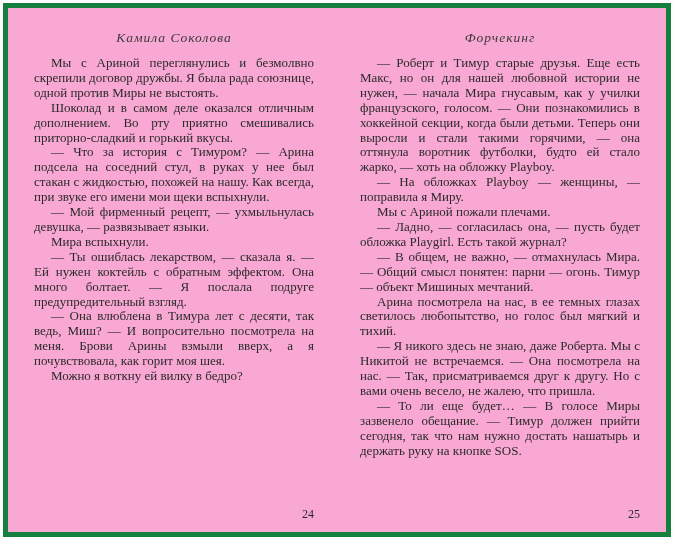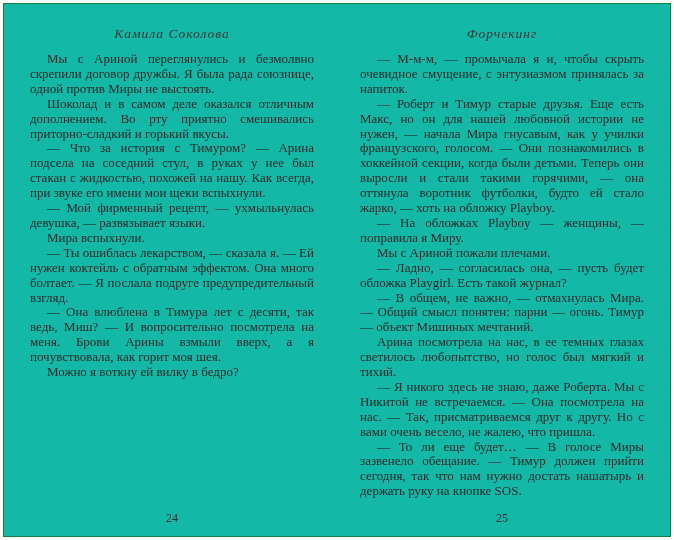--- a/index.html
+++ b/index.html
@@ -8,22 +8,22 @@
     height: 540px;
     background: #fdfdfd;
     font-family: "Liberation Serif", serif;
     color: #2a2a2a;
     position: relative;
     overflow: hidden;
   }
   .viewer {
     position: absolute;
     top: 3px; left: 3px; right: 3px; bottom: 3px;
-    border: 1px solid #15803d;
-    background: #14b8a6;
+    border: 5px solid #15803d;
+    background: #f9a8d4;
     box-sizing: border-box;
     display: flex;
   }
   .spread {
     flex: 1;
     display: flex;
     padding: 10px 26px 8px 26px;
     gap: 46px;
     box-sizing: border-box;
     min-height: 0;
@@ -51,21 +51,21 @@
     text-align: justify;
     overflow: hidden;
     min-height: 0;
   }
   .page-body p {
     margin: 0;
     text-indent: 17px;
   }
   .page-number {
     flex: 0 0 auto;
-    text-align: center;
+    text-align: right;
     font-size: 12px;
     color: #2a2a2a;
     padding: 5px 0 2px 0;
   }
 </style>
 </head>
 <body>
 
 <div class="viewer">
   <div class="spread">
@@ -81,21 +81,20 @@
         <p>— Ты ошиблась лекарством, — сказала я. — Ей нужен коктейль с обратным эффектом. Она много болтает. — Я послала подруге предупредительный взгляд.</p>
         <p>— Она влюблена в Тимура лет с десяти, так ведь, Миш? — И вопросительно посмотрела на меня. Брови Арины взмыли вверх, а я почувствовала, как горит моя шея.</p>
         <p>Можно я воткну ей вилку в бедро?</p>
       </div>
       <footer class="page-number">24</footer>
     </section>
 
     <section class="page">
       <header class="running-head">Форчекинг</header>
       <div class="page-body">
-        <p>— М-м-м, — промычала я и, чтобы скрыть очевидное смущение, с энтузиазмом принялась за напиток.</p>
         <p>— Роберт и Тимур старые друзья. Еще есть Макс, но он для нашей любовной истории не нужен, — начала Мира гнусавым, как у училки французского, голосом. — Они познакомились в хоккейной секции, когда были детьми. Теперь они выросли и стали такими горячими, — она оттянула воротник футболки, будто ей стало жарко, — хоть на обложку Playboy.</p>
         <p>— На обложках Playboy — женщины, — поправила я Миру.</p>
         <p>Мы с Ариной пожали плечами.</p>
         <p>— Ладно, — согласилась она, — пусть будет обложка Playgirl. Есть такой журнал?</p>
         <p>— В общем, не важно, — отмахнулась Мира. — Общий смысл понятен: парни — огонь. Тимур — объект Мишиных мечтаний.</p>
         <p>Арина посмотрела на нас, в ее темных глазах светилось любопытство, но голос был мягкий и тихий.</p>
         <p>— Я никого здесь не знаю, даже Роберта. Мы с Никитой не встречаемся. — Она посмотрела на нас. — Так, присматриваемся друг к другу. Но с вами очень весело, не жалею, что пришла.</p>
         <p>— То ли еще будет… — В голосе Миры зазвенело обещание. — Тимур должен прийти сегодня, так что нам нужно достать нашатырь и держать руку на кнопке SOS.</p>
       </div>
       <footer class="page-number">25</footer>

